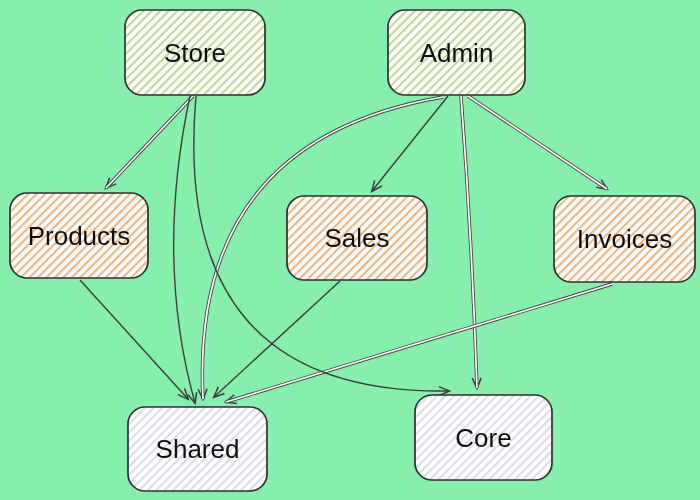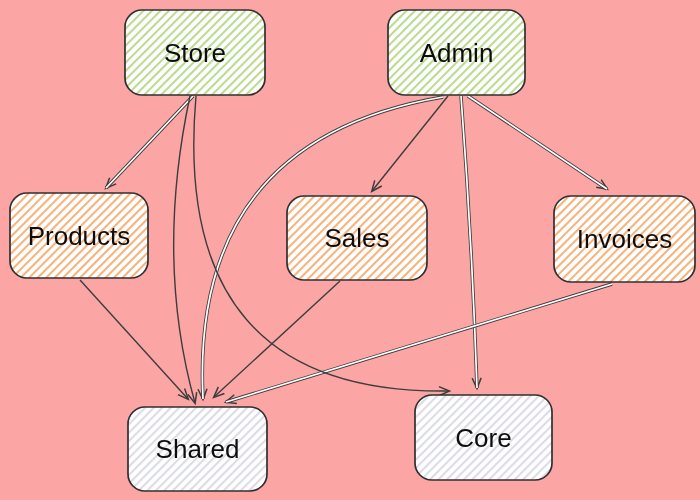--- a/index.html
+++ b/index.html
@@ -1,16 +1,16 @@
 <!DOCTYPE html>
 <html><head>
 <meta charset="utf-8">
 <style>
   html,body{margin:0;padding:0;background:#ffffff;}
-  .stage{position:relative;width:700px;height:500px;background:#fca5a5;overflow:hidden;
+  .stage{position:relative;width:700px;height:500px;background:#86efac;overflow:hidden;
          font-family:"Liberation Sans", sans-serif;}
   svg{display:block;}
   .edge{fill:none;stroke:#3d3d3d;stroke-width:1.4px;}
   .edge-under{fill:none;stroke:#3d3d3d;stroke-width:3.4px;}
   .edge-over{fill:none;stroke:#ffffff;stroke-width:1.7px;}
   .node-rect{stroke:#2f2f2f;stroke-width:1.7px;}
   .node-label{font-family:"Liberation Sans", sans-serif;font-size:26px;fill:#0d0d0d;
               text-anchor:middle;}
   .node{cursor:pointer;}
 </style>

